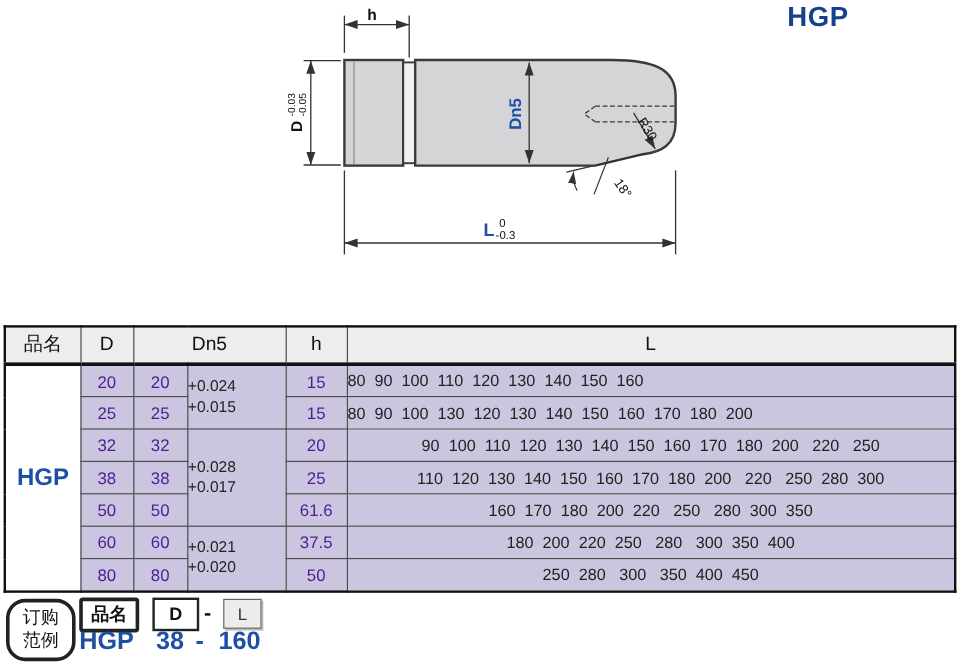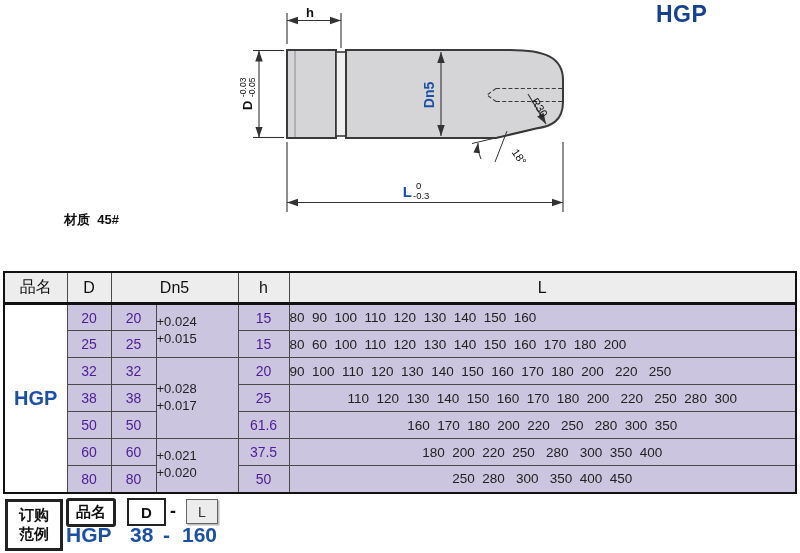--- a/index.html
+++ b/index.html
@@ -22,27 +22,27 @@
   table.spec thead th{background:#ededed;font-weight:normal;font-size:16px;height:29px;
              border-bottom:3px solid #111;color:#111;}
   th.pm{font-size:15px;}
   table.spec tbody tr{height:27px;}
   td.cell{background:#ccc5e0;text-align:center;font-size:14px;color:#4c1d95;}
   td.tol{background:#ccc5e0;text-align:left;font-size:13px;color:#222;line-height:1.3;}
   td.pname{background:#fff;text-align:center;}
   td.pname span{font-size:20px;font-weight:bold;color:#1d50a5;}
   td.lv{background:#ccc5e0;font-size:13.5px;color:#222;white-space:pre;overflow:hidden;}
   td.la{text-align:left;padding-left:10px;}
-  td.l3{text-align:left;padding-left:50px;}
+  td.l3{text-align:center;padding-left:50px;}
   td.ra{text-align:center;padding-right:5px;}
 
   
   .ord-box{position:absolute;left:5px;top:499px;width:52px;height:46px;border:3px solid #222;
-           border-radius:0;display:flex;flex-direction:column;align-items:center;
-           justify-content:center;font-size:15px;font-weight:bold;line-height:1.25;color:#111;}
+           border-radius:16px;display:flex;flex-direction:column;align-items:center;
+           justify-content:center;font-size:15px;font-weight:normal;line-height:1.25;color:#111;}
   .pm-box{position:absolute;left:66px;top:498px;width:44px;height:23px;border:3px solid #222;
           border-radius:3px;display:flex;align-items:center;justify-content:center;
           font-size:15px;font-weight:bold;color:#111;}
   .d-box{position:absolute;left:127px;top:498px;width:35px;height:24px;border:2px solid #222;
          display:flex;align-items:center;justify-content:center;font-size:15px;
          font-weight:bold;color:#111;background:#fff;}
   .dash-box{position:absolute;left:164px;top:498px;width:18px;height:26px;display:flex;
             align-items:center;justify-content:center;font-size:18px;font-weight:bold;color:#111;}
   .l-box{position:absolute;left:186px;top:499px;width:30px;height:23px;border:1.5px solid #666;
          background:#ececec;box-shadow:1.5px 1.5px 0 #bcbcbc;display:flex;align-items:center;
@@ -120,21 +120,20 @@
       <line x1="287" y1="202.5" x2="563" y2="202.5" marker-start="url(#arr)" marker-end="url(#arr)"></line>
     </g>
     <g>
       <text x="412" y="197" text-anchor="end" font-size="15" font-weight="bold" fill="#1d50a5">L</text>
       <text x="416" y="189" font-size="9.5" fill="#111">0</text>
       <text x="413" y="199" font-size="9.5" fill="#111">-0.3</text>
     </g>
   </svg>
 
   <div class="notes">
-    <div>材质  45#</div>
   </div>
 
   <table class="spec">
     <colgroup>
       <col style="width:63px">
         <col style="width:44px">
         <col style="width:45px">
       <col style="width:82px">
         <col style="width:51px">
         <col>
@@ -159,21 +158,21 @@
           <div>+0.024</div>
           <div>+0.015</div>
         </td>
         <td class="cell">15</td>
         <td class="lv la">80  90  100  110  120  130  140  150  160</td>
       </tr>
       <tr>
         <td class="cell">25</td>
         <td class="cell">25</td>
         <td class="cell">15</td>
-        <td class="lv la">80  60  100  110  120  130  140  150  160  170  180  200</td>
+        <td class="lv la">80  90  100  130  120  130  140  150  160  170  180  200</td>
       </tr>
       <tr>
         <td class="cell">32</td>
         <td class="cell">32</td>
         <td class="tol" rowspan="3">
           <div>+0.028</div>
           <div>+0.017</div>
         </td>
         <td class="cell">20</td>
         <td class="lv l3">90  100  110  120  130  140  150  160  170  180  200   220   250</td>

